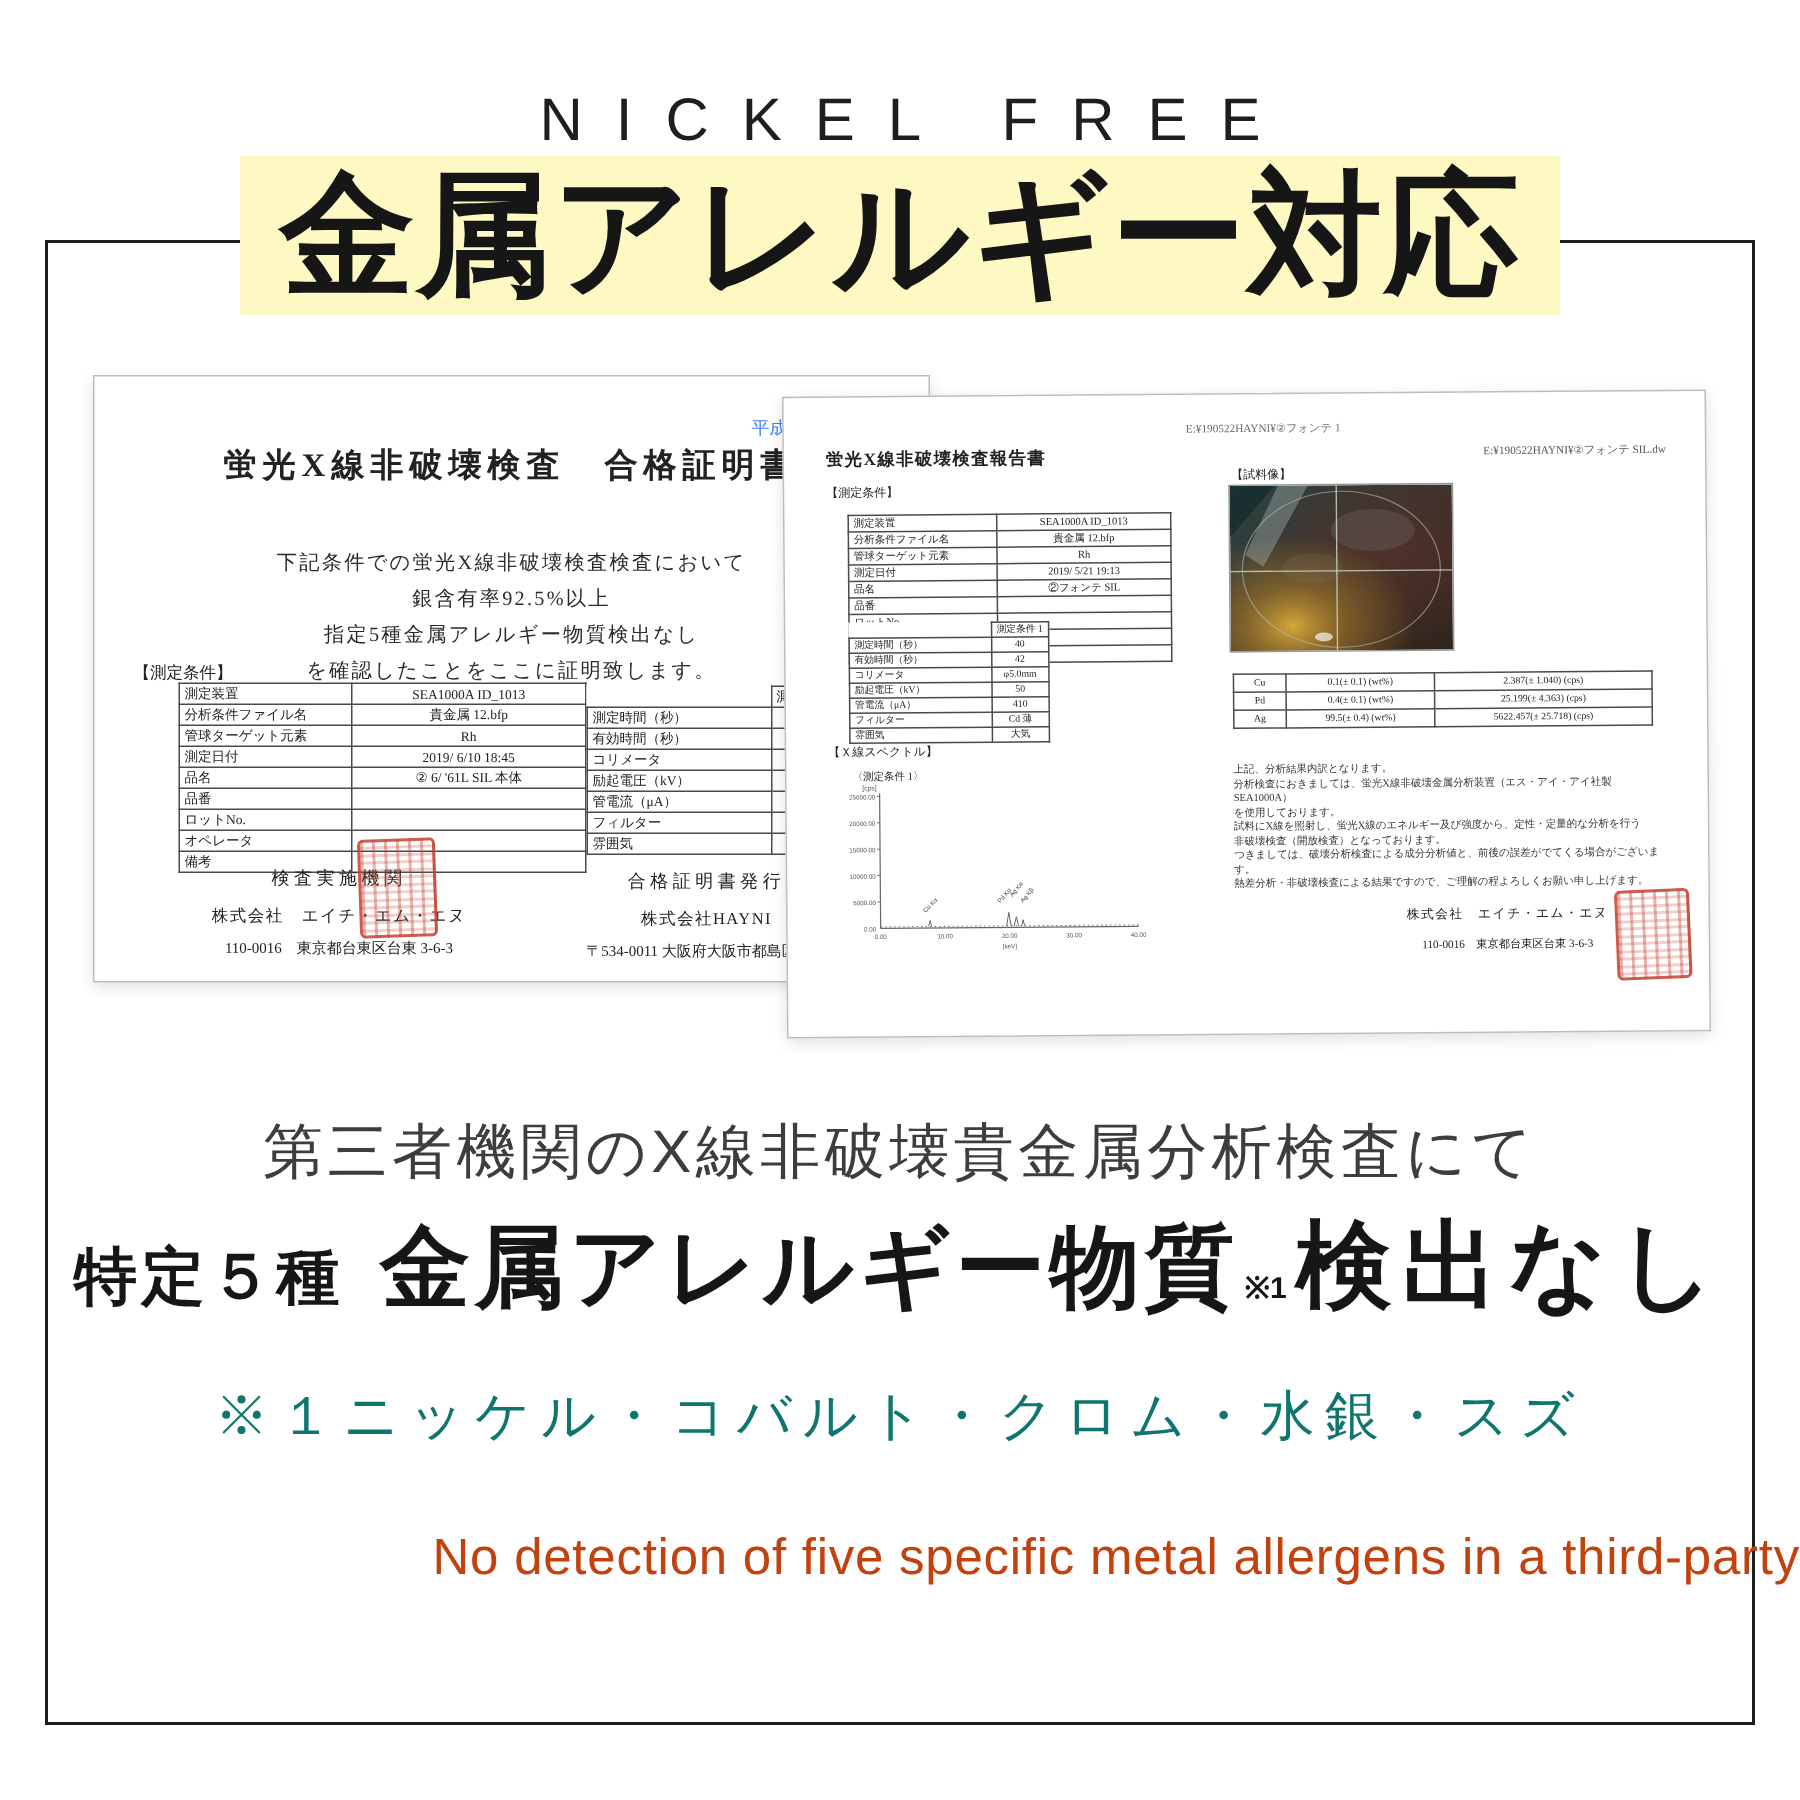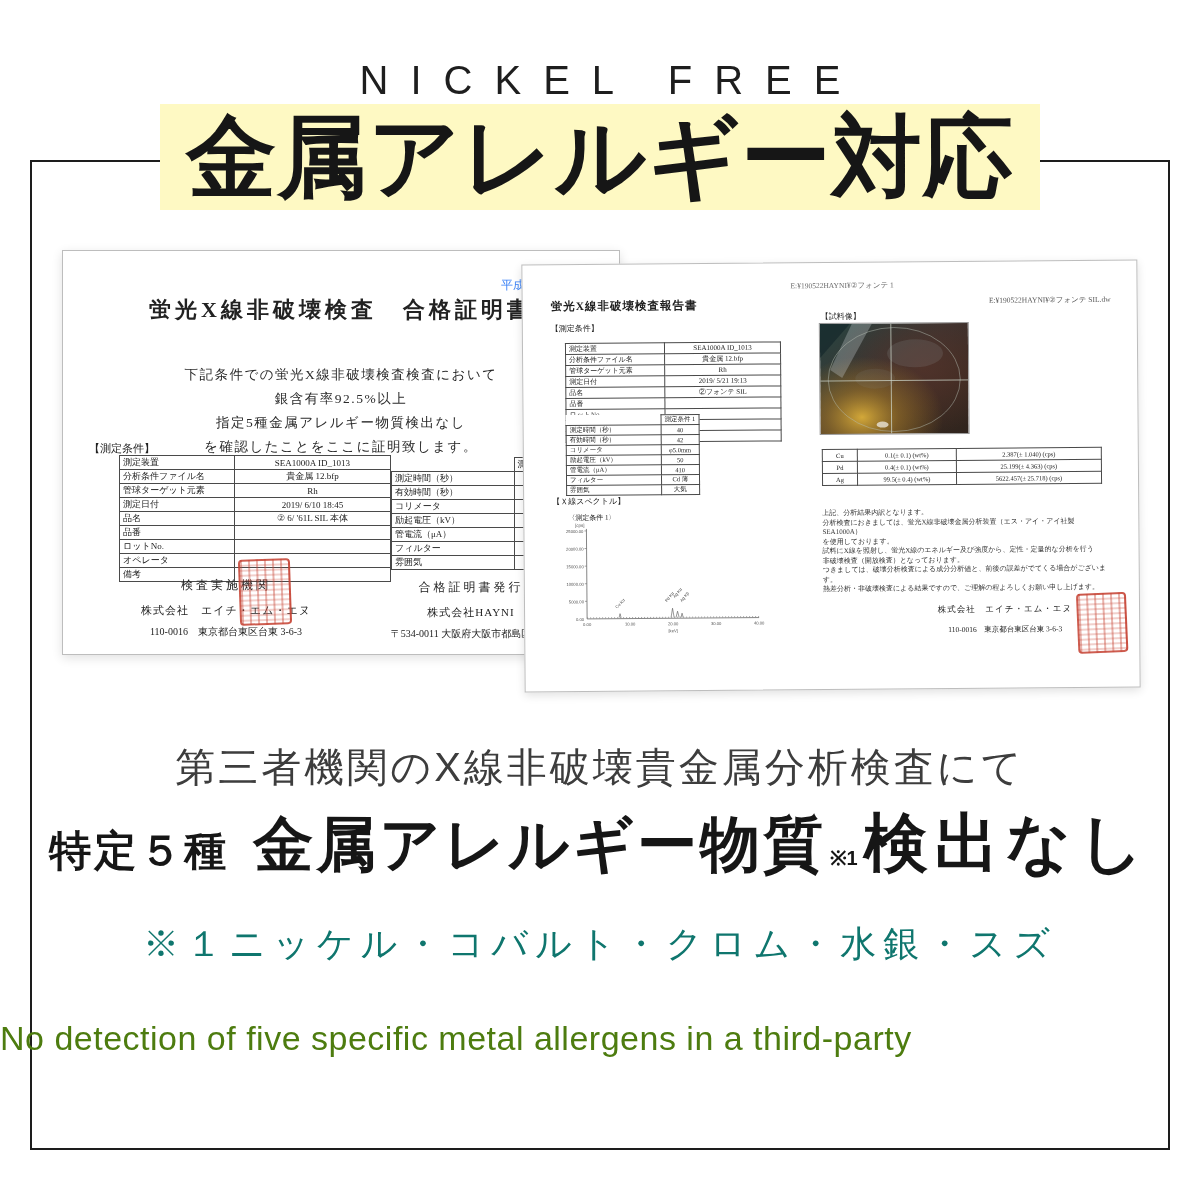--- a/index.html
+++ b/index.html
@@ -79,22 +79,22 @@
   .lead{position:absolute;top:740px;left:0;width:100%;text-align:center;
         font-size:40px;letter-spacing:3px;color:#3d3d3d;z-index:2;}
   .badge-line{position:absolute;top:800px;left:0;width:100%;text-align:center;z-index:2;
               white-space:nowrap;color:#161616;}
   .b-prefix{font-size:42px;font-weight:700;letter-spacing:3px;margin-right:24px;}
   .b-main{font-size:60px;font-weight:700;letter-spacing:3px;}
   .b-note{font-size:20px;font-weight:600;margin:0 6px 0 4px;}
   .b-suffix{font-size:64px;font-weight:700;letter-spacing:7px;}
   .note-line{position:absolute;top:920px;left:0;width:100%;text-align:center;
              font-size:36px;letter-spacing:7px;color:#0f766e;z-index:2;}
-  .en{position:absolute;top:1012px;left:0;width:100%;text-align:left;
-      font-size:34px;line-height:53px;letter-spacing:.5px;color:#4d7c0f;z-index:2;}
+  .en{position:absolute;top:1012px;left:0;width:100%;text-align:right;
+      font-size:34px;line-height:53px;letter-spacing:.5px;color:#c2410c;z-index:2;}
   svg text{font-family:"Liberation Sans",sans-serif;}
 </style>
 </head>
 <body>
 
 <div class="canvas">
 
   <div class="eyebrow">NICKEL FREE</div>
   <div class="frame"></div>
   <div class="title-wrap">

